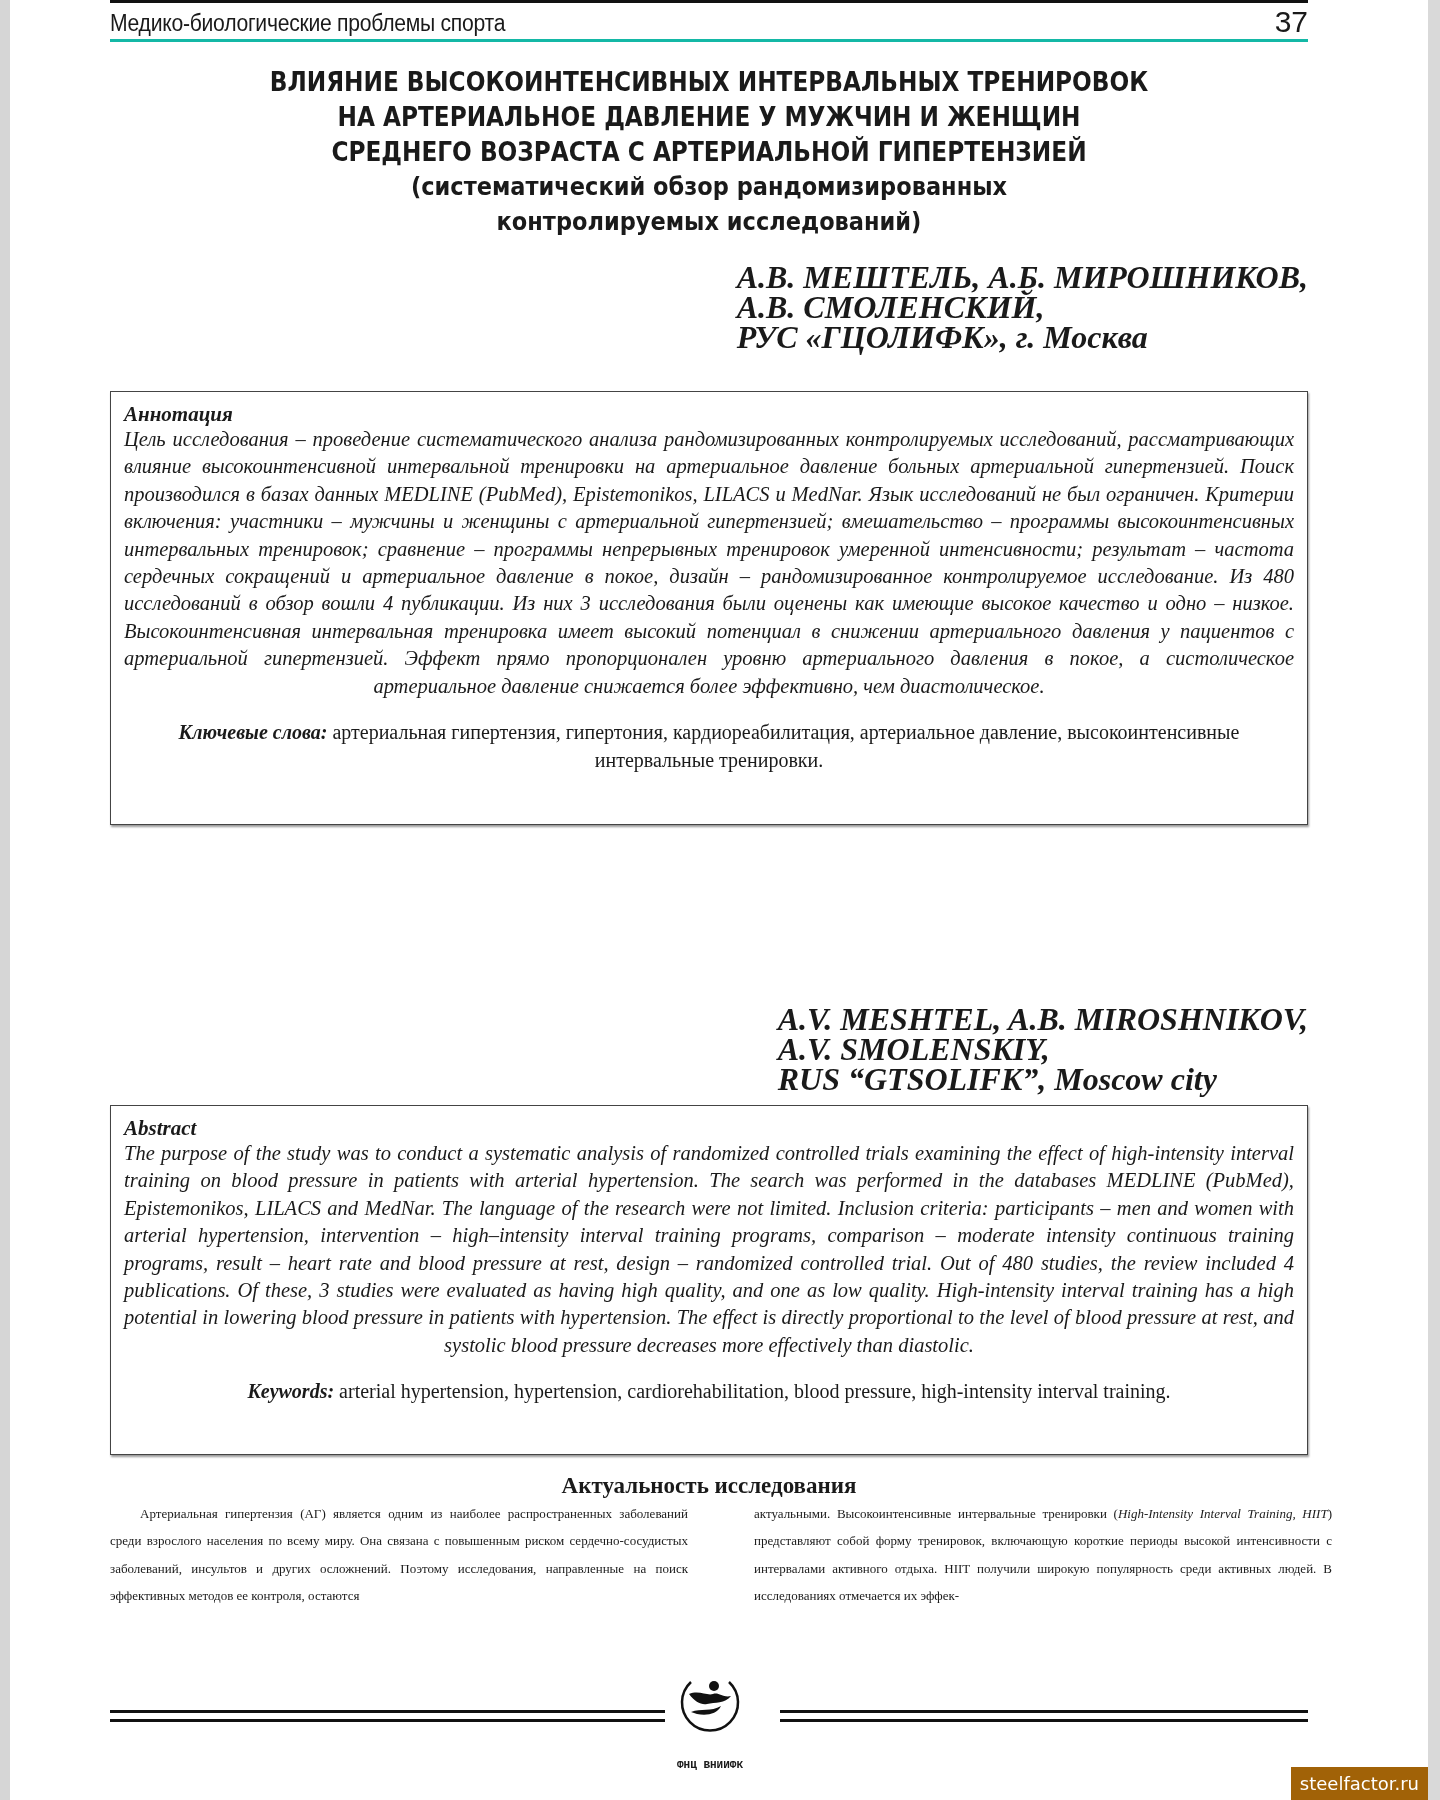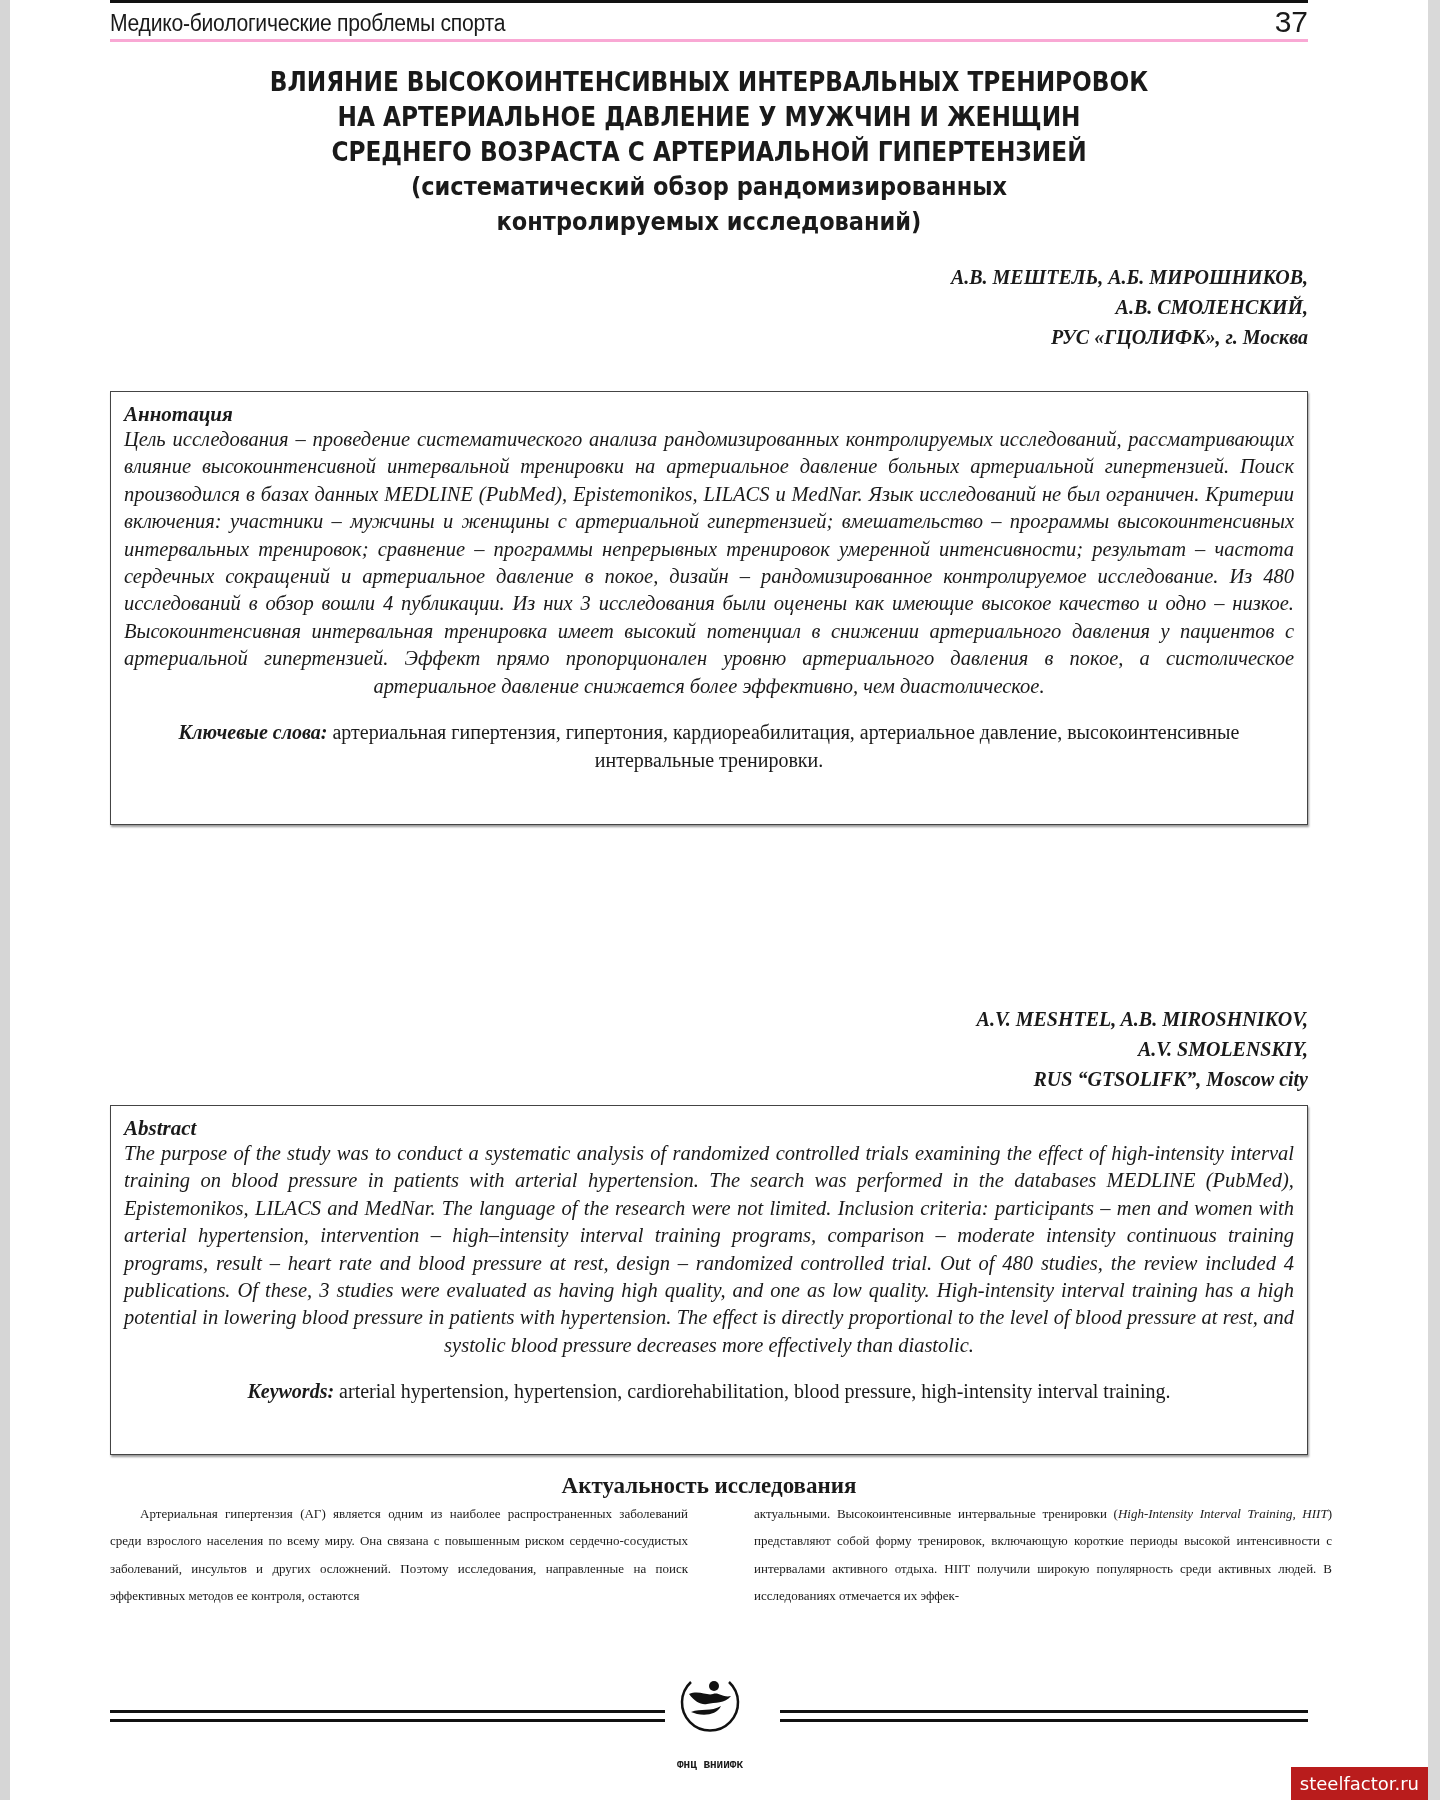--- a/index.html
+++ b/index.html
@@ -1,31 +1,31 @@
 <!DOCTYPE html>
 <html><head>
 <meta charset="utf-8">
 <style>
   html, body { margin:0; padding:0; }
   body { width:1440px; height:1800px; background:#ffffff; position:relative; overflow:hidden; color:#1a1a1a; }
   .edge-left { position:absolute; left:0; top:0; width:10px; height:1800px; background:#d6d6d6; }
   .edge-right { position:absolute; right:0; top:0; width:12px; height:1800px; background:#d9d9d9; }
   .page { position:absolute; left:110px; top:0; width:1198px; height:1800px; }
 
-  .running-head { position:absolute; left:0; top:0; width:1198px; height:42px; border-top:3px solid #111; border-bottom:3px solid #f9a8d4; box-sizing:border-box; }
+  .running-head { position:absolute; left:0; top:0; width:1198px; height:42px; border-top:3px solid #111; border-bottom:3px solid #14b8a6; box-sizing:border-box; }
   .journal-name { position:absolute; left:0; top:7px; font-family:"Liberation Sans", sans-serif; font-size:23px; letter-spacing:-0.3px; transform:scaleX(0.92); transform-origin:left; }
   .page-number { position:absolute; right:0; top:2px; font-family:"Liberation Sans", sans-serif; font-size:30px; }
 
   .title-block { position:absolute; left:0; width:1198px; text-align:center; font-family:"DejaVu Sans", sans-serif; font-weight:bold; }
   .ru-title { top:64px; }
   .en-title { top:838px; }
   .title-line { font-size:27px; line-height:35px; transform:scaleX(0.86); }
   .subtitle-line { font-size:25px; line-height:35px; font-weight:bold; transform:scaleX(0.9); }
 
-  .authors { position:absolute; right:0; text-align:right; font-family:"Liberation Serif", serif; font-style:italic; font-weight:bold; font-size:20px; line-height:30px; }
+  .authors { position:absolute; right:0; text-align:left; font-family:"Liberation Serif", serif; font-style:italic; font-weight:bold; font-size:32px; line-height:30px; }
   .ru-authors { top:262px; }
   .en-authors { top:1004px; }
 
   .abstract-box { position:absolute; left:0; width:1198px; border:1.5px solid #444; box-shadow:1px 2px 2px #999; box-sizing:border-box; padding:10px 13px 14px 13px; font-family:"Liberation Serif", serif; }
   .ru-box { top:363px; height:434px;margin-top:28px; }
   .en-box { top:1105px; height:350px; }
   .box-heading { font-style:italic; font-weight:bold; font-size:21px; line-height:24px; }
   .box-text { font-style:italic; font-size:20.5px; line-height:27.4px; text-align:justify; text-align-last:center; }
   .keywords { margin-top:18px; font-size:20px; line-height:28px; text-align:center; }
   .kw-label { font-style:italic; font-weight:bold; }
@@ -36,21 +36,21 @@
   .col-right { left:620px;margin-left:24px; }
   .indent { text-indent:30px; }
 
   .footer-rule { position:absolute; top:1710px; height:12px; border-top:3px solid #111; border-bottom:3px solid #111; box-sizing:border-box; }
   .rule-left { left:0; width:555px; }
   .rule-right { left:670px; width:528px; }
   .logo { position:absolute; left:560px; top:1672px; width:80px; text-align:center; }
   .logo-circle { width:66px; height:66px; margin:0 auto; }
   .logo-text { font-family:Liberation Mono, monospace; font-weight:bold; font-size:11px; margin-top:17px; white-space:nowrap; margin-left:-20px; width:120px; }
 
-  .watermark { position:absolute; right:12px; bottom:0; background:#b91c1c; color:#ffffff; font-family:"DejaVu Sans", sans-serif; font-size:18px; padding:6px 9px; }
+  .watermark { position:absolute; right:12px; bottom:0; background:#a16207; color:#ffffff; font-family:"DejaVu Sans", sans-serif; font-size:18px; padding:6px 9px; }
 </style>
 </head>
 <body>
 
 <div class="edge-left"></div>
 <div class="edge-right"></div>
 
 <div class="page">
 
   <div class="running-head">

